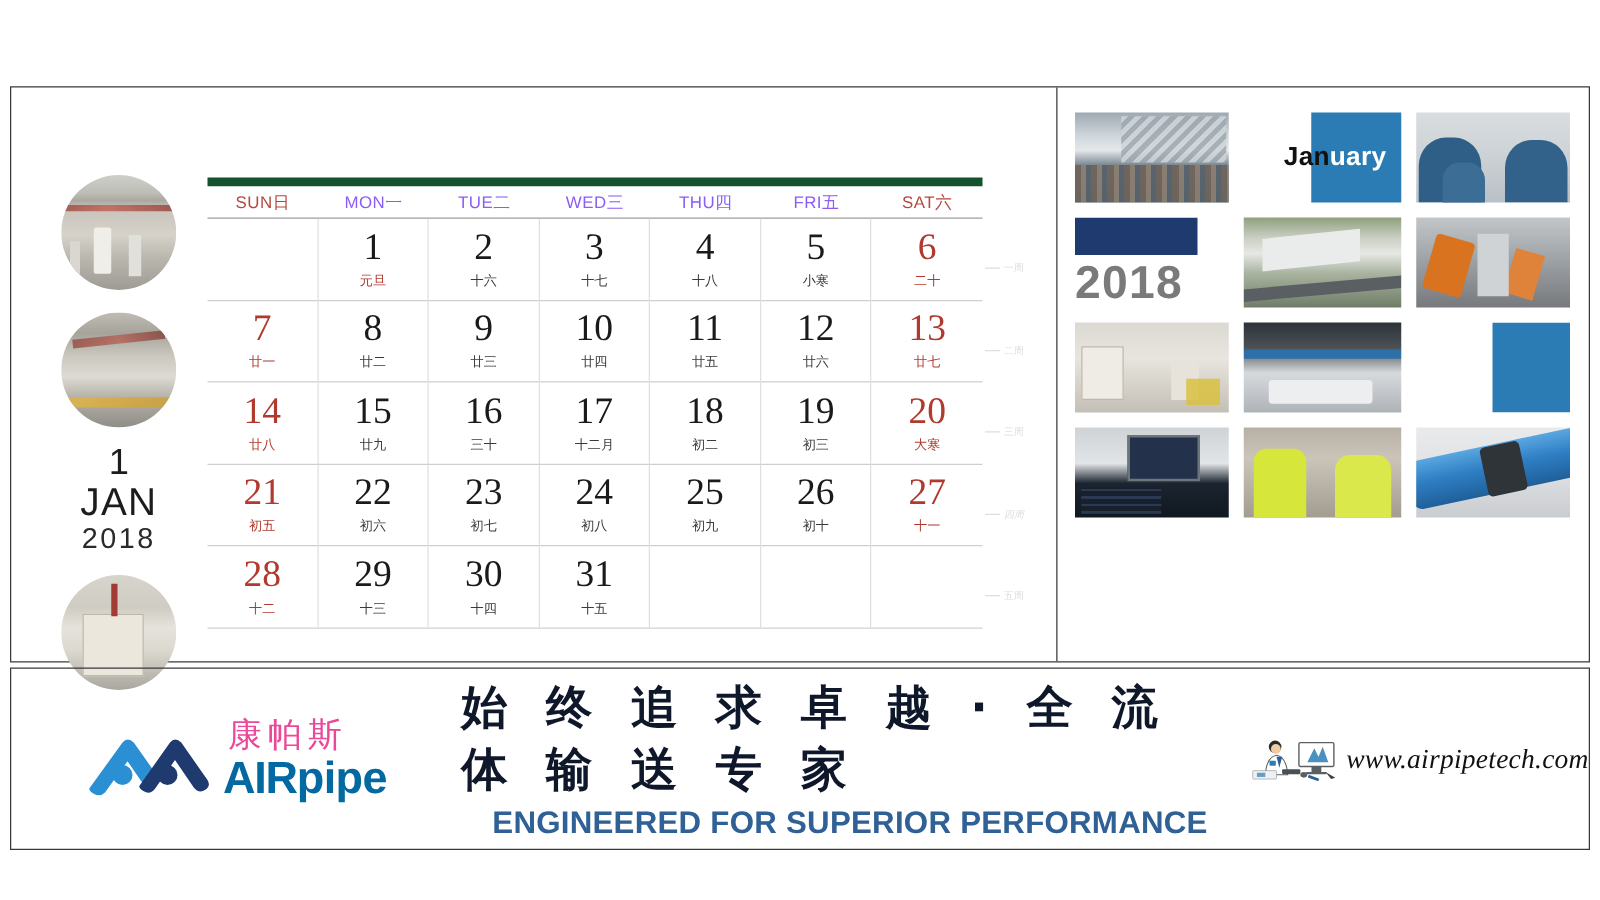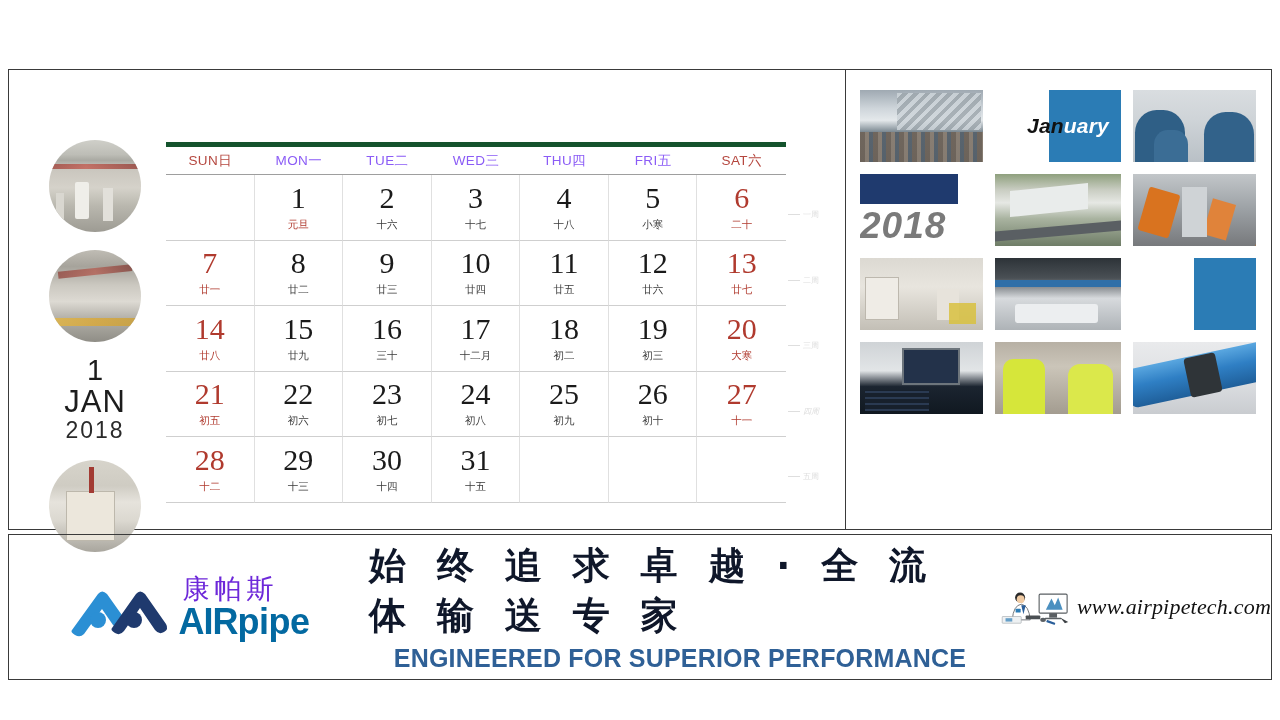--- a/index.html
+++ b/index.html
@@ -17,21 +17,21 @@
     position: absolute; left: 8px; top: 69px;
     width: 1264px; height: 461px;
     border: 1px solid #3a3a3a;
     display: flex;
   }
   .left-pane {
     position: relative;
     width: 837px; height: 100%;
     border-right: 1px solid #3a3a3a;
   }
-  .right-pane { position: relative; flex: 1; height: 100%; font-style: italic; }
+  .right-pane { position: relative; flex: 1; height: 100%; }
 
   
   .side-col {
     position: absolute; left: 26px; top: 62px;
     width: 120px; height: 390px;
     display: flex; flex-direction: column; align-items: center;
   }
   .circ {
     width: 92px; height: 92px; border-radius: 50%;
     overflow: hidden; position: relative; flex: none;
@@ -74,21 +74,21 @@
   .ph-equip::after { content:""; position:absolute; left:44%; top:8%; width:5%; height:28%;
       background:#a23b33; }
 
   
   .cal {
     position: absolute; left: 157px; top: 72px;
     width: 620px; height: 370px;
   }
   .cal-head {
     display: grid; grid-template-columns: repeat(7, 1fr);
-    border-top: 5px solid #14532d;
+    border-top: 7px solid #14532d;
     border-bottom: 1px solid #9e9e9e;
     height: 33px; align-items: center;
   }
   .cal-head div {
     text-align: center; font-size: 13.5px; letter-spacing: .4px;
     color: #8b5cf6; font-weight: 400;
   }
   .cal-head div.wk { color: #b5473f; }
 
   .cal-body { display: grid; grid-template-columns: repeat(7, 1fr); }
@@ -233,21 +233,21 @@
     border: 1px solid #3a3a3a;
     display: flex; align-items: center;
   }
   .logo-zone {
     width: 360px; height: 100%;
     display: flex; align-items: center; justify-content: center; gap: 6px;
   }
   .logo-mark { width: 104px; height: 62px; flex: none; }
   .logo-words { line-height: 1; }
   .logo-cn {
-    font-size: 27px; letter-spacing: 5px; color: #6d28d9;
+    font-size: 27px; letter-spacing: 5px; color: #ec4899;
     font-family: "DejaVu Sans", sans-serif; font-weight: 500;
     padding-left: 4px;
   }
   .logo-en {
     font-size: 36px; font-weight: 700; color: #0369a1;
     letter-spacing: -0.5px; margin-top: 2px;
   }
   .logo-en .air { letter-spacing: -1px; }
 
   .slogan-zone {

